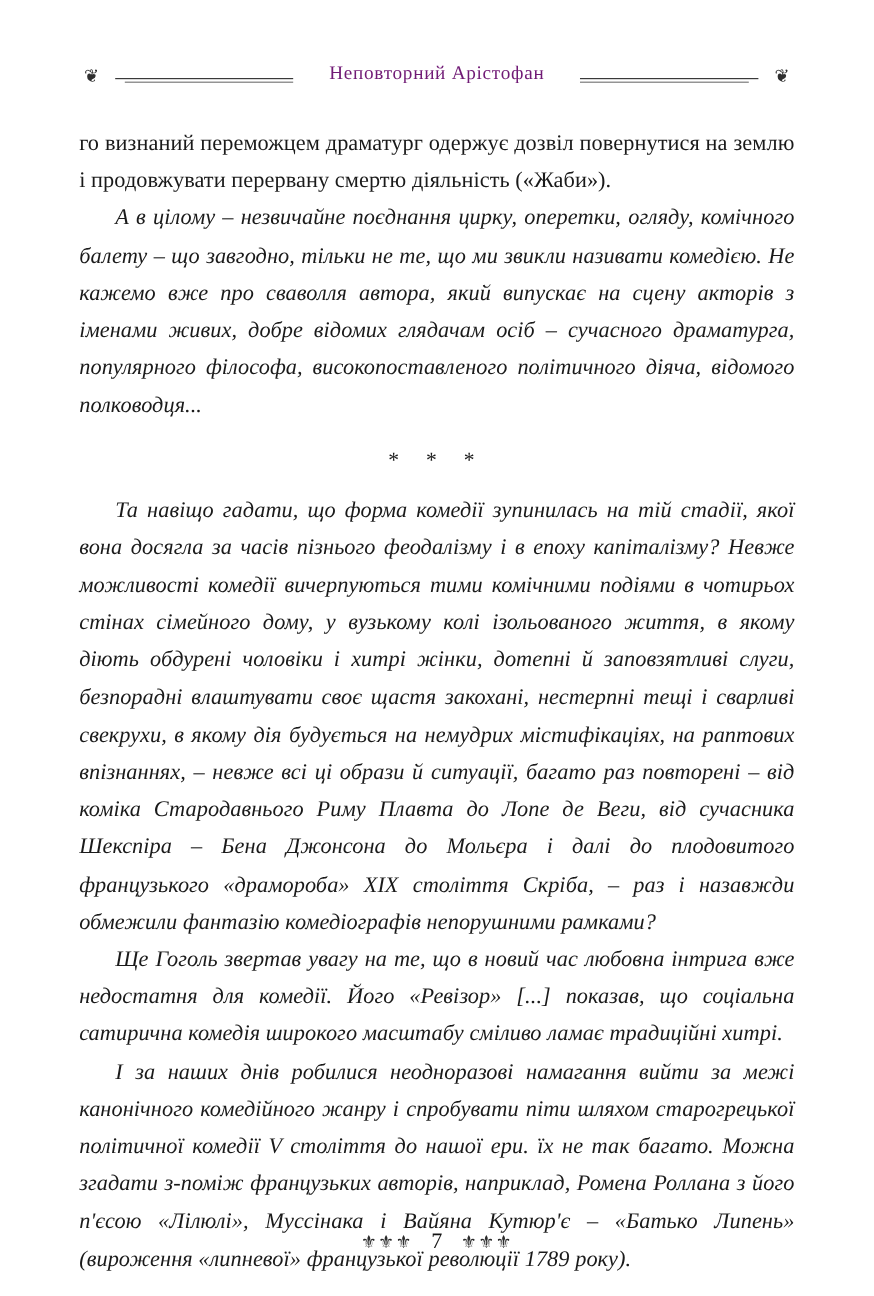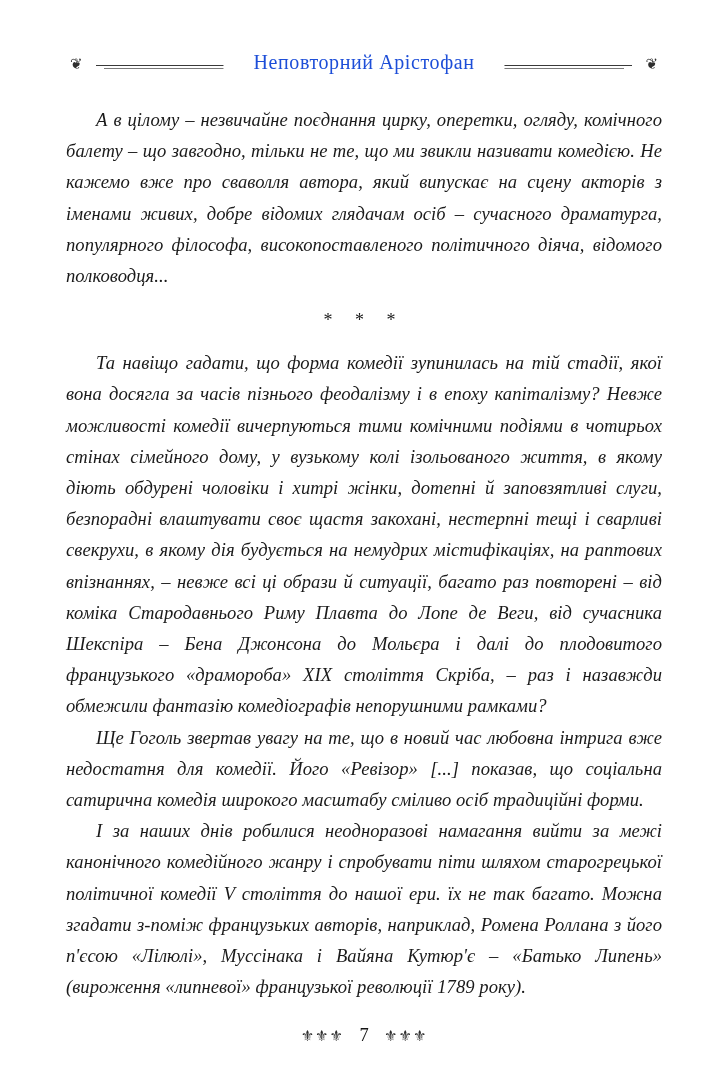--- a/index.html
+++ b/index.html
@@ -15,25 +15,25 @@
     position: relative;
     overflow: hidden;
   }
   .page {
     width: 728px;
     height: 1080px;
     position: relative;
     box-sizing: border-box;
   }
   .header-title {
-    font-size: 20px;
+    font-size: 16px;
     letter-spacing: 0.6px;
     white-space: nowrap;
     padding: 0 14px;
-    color: #1d4ed8;
+    color: #701a75;
   }
   .rule-wrap {
     position: absolute;
     left: 70px;
     right: 70px;
     top: 60px;
     height: 12px;
   }
   .rule-line {
     position: absolute;
@@ -133,26 +133,27 @@
     <div class="rule-line"></div>
     <div class="rule-line second"></div>
     <span class="orn left">❦</span>
     <span class="orn right">❦</span>
   </div>
   <div class="header-mask">
     <div class="header-title">Неповторний Арістофан</div>
   </div>
 
   <div class="content">
+    <p class="noindent">го визнаний переможцем драматург одержує дозвіл повернутися на землю і продовжувати перервану смертю діяльність («Жаби»).</p>
     <p class="indent">А в цілому – незвичайне поєднання цирку, оперетки, огляду, комічного балету – що завгодно, тільки не те, що ми звикли називати комедією. Не кажемо вже про сваволля автора, який випускає на сцену акторів з іменами живих, добре відомих глядачам осіб – сучасного драматурга, популярного філософа, високопоставленого політичного діяча, відомого полководця...</p>
 
     <div class="stars">* * *</div>
 
     <p class="indent">Та навіщо гадати, що форма комедії зупинилась на тій стадії, якої вона досягла за часів пізнього феодалізму і в епоху капіталізму? Невже можливості комедії вичерпуються тими комічними подіями в чотирьох стінах сімейного дому, у вузькому колі ізольованого життя, в якому діють обдурені чоловіки і хитрі жінки, дотепні й заповзятливі слуги, безпорадні влаштувати своє щастя закохані, нестерпні тещі і сварливі свекрухи, в якому дія будується на немудрих містифікаціях, на раптових впізнаннях, – невже всі ці образи й ситуації, багато раз повторені – від коміка Стародавнього Риму Плавта до Лопе де Веги, від сучасника Шекспіра – Бена Джонсона до Мольєра і далі до плодовитого французького «драмороба» XIX століття Скріба, – раз і назавжди обмежили фантазію комедіографів непорушними рамками?</p>
-    <p class="indent">Ще Гоголь звертав увагу на те, що в новий час любовна інтрига вже недостатня для комедії. Його «Ревізор» [...] показав, що соціальна сатирична комедія широкого масштабу смiливо осіб традиційні форми.</p>
+    <p class="indent">Ще Гоголь звертав увагу на те, що в новий час любовна інтрига вже недостатня для комедії. Його «Ревізор» [...] показав, що соціальна сатирична комедія широкого масштабу смiливо ламає традиційні хитрі.</p>
     <p class="indent">І за наших днів робилися неодноразові намагання вийти за межі канонічного комедійного жанру і спробувати піти шляхом старогрецької політичної комедії V століття до нашої ери. їх не так багато. Можна згадати з-поміж французьких авторів, наприклад, Ромена Роллана з його п'єсою «Лілюлі», Муссінака і Вайяна Кутюр'є – «Батько Липень» (вироження «липневої» французької революції 1789 року).</p>
   </div>
 
   <div class="footer">
     <span class="folio-orn">⚜⚜⚜</span>
     <span class="folio-num">7</span>
     <span class="folio-orn">⚜⚜⚜</span>
   </div>
 
 </div>

